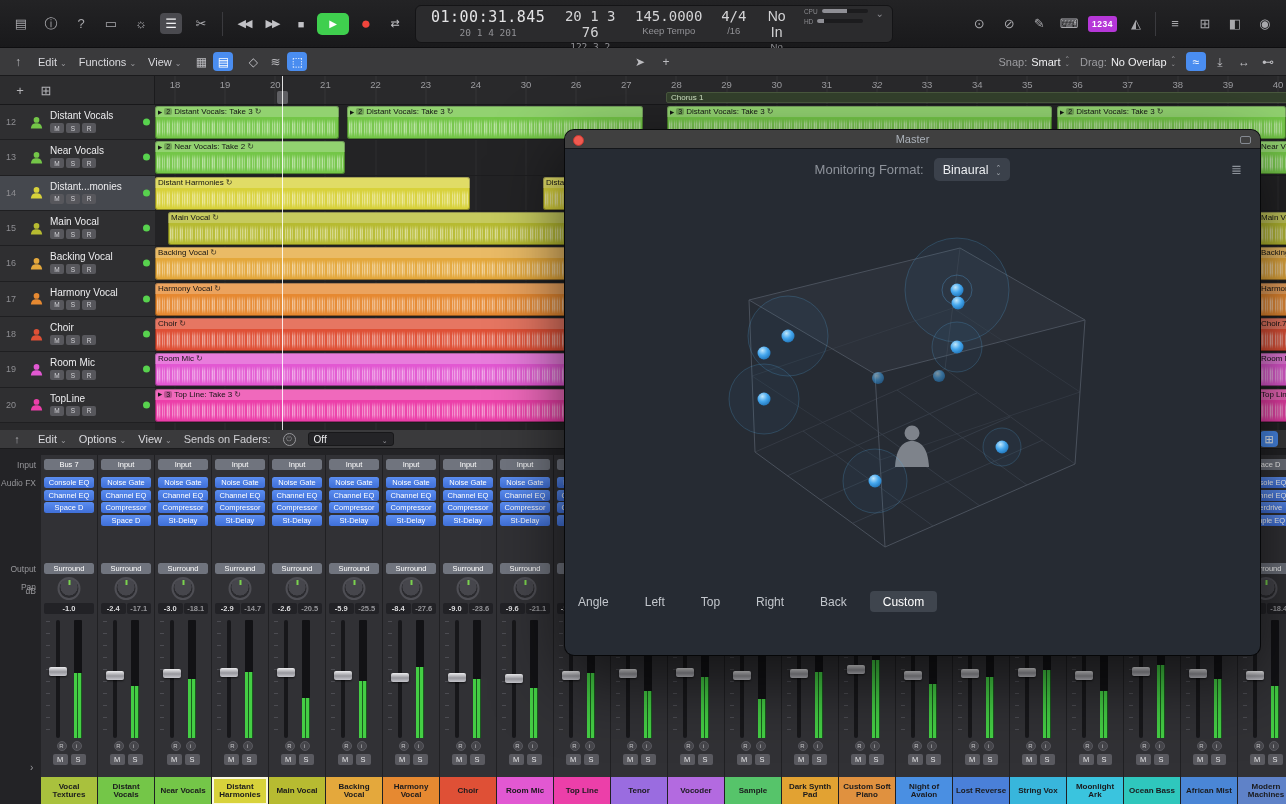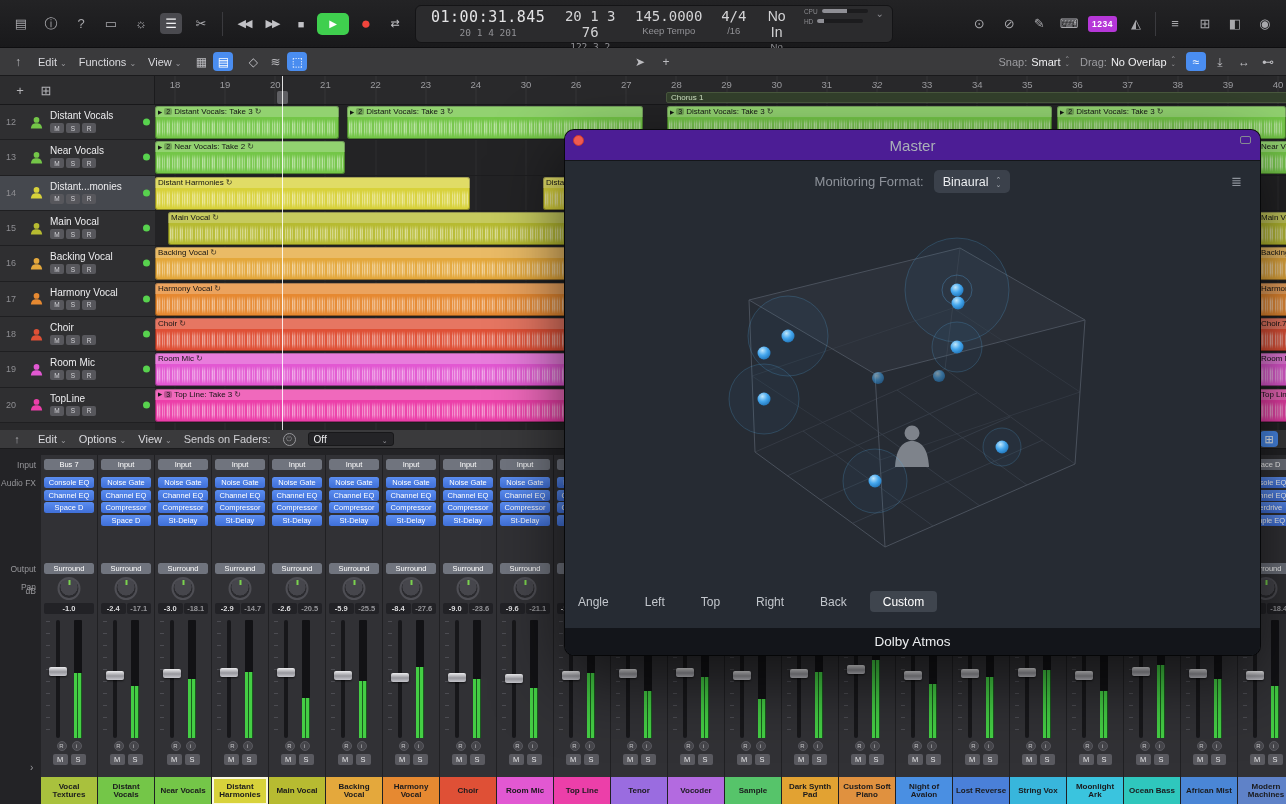--- a/index.html
+++ b/index.html
@@ -153,22 +153,22 @@
   .ms { position:absolute; top:299px; left:0; right:0; display:flex; justify-content:center; gap:3px;}
   .ms span { width:15px; height:11px; border-radius:2px; background:#5a5a60; color:#e6e6e8;
     font-size:7.5px; display:grid; place-items:center;}
   .sname { position:absolute; top:322px; left:0; right:0; height:28px; display:grid; place-items:center;
     text-align:center; font-size:8px; line-height:8.5px; color:#1a1a1d; font-weight:bold; padding:1px 2px;}
   .sname.sel { box-shadow:inset 0 0 0 2px rgba(255,255,255,.85); }
 
   
   .plugin { position:absolute; left:565px; top:130px; width:695px; height:525px; background:#262b33;
     border-radius:9px; box-shadow:0 24px 70px rgba(0,0,0,.65), 0 0 0 1px #0b0c0e; overflow:hidden; z-index:20;}
-  .ptitle { position:relative; height:31px; background:#4c1d95; border-bottom:1px solid #14161a;
-    display:grid; place-items:center; font-size:15px; color:#aab0b8;}
+  .ptitle { position:relative; height:19px; background:#404040; border-bottom:1px solid #14161a;
+    display:grid; place-items:center; font-size:11px; color:#aab0b8;}
   .pclose { position:absolute; left:8px; top:4.5px; width:11px; height:11px; border-radius:50%;
     background:#f05a50; border:1px solid #c33a32;}
   .plink { position:absolute; right:9px; top:5.5px; width:11px; height:8px; border:1px solid #858a92; border-radius:2px;}
   .pbar { position:relative; height:41px; display:flex; align-items:center; justify-content:center; gap:10px;}
   .plabel { font-size:13px; color:#8e939b; }
   .pselect { display:flex; align-items:center; gap:7px; height:23px; padding:0 9px; background:#3b414b;
     border:none; border-radius:5px; color:#eceef1; font-size:12.5px; font-family:inherit;}
   .updn { display:flex; flex-direction:column; font-size:7px; line-height:5px; color:#aab0b8;}
   .updn::before{content:"⌃";} .updn::after{content:"⌄";}
   .pmenu { position:absolute; right:18px; top:13px; color:#8e939b; font-size:13px;}
@@ -1392,18 +1392,15 @@
         </g>
     </svg>
     <div class="pviews" id="pviews">
         <button class="pview">Angle</button>
         <button class="pview">Left</button>
         <button class="pview">Top</button>
         <button class="pview">Right</button>
         <button class="pview">Back</button>
         <button class="pview active">Custom</button>
       </div>
-    <div class="pfooter">
-      <span>Dolby Atmos</span>
-    </div>
   </div>
 
 </div>
 
 </body></html>

